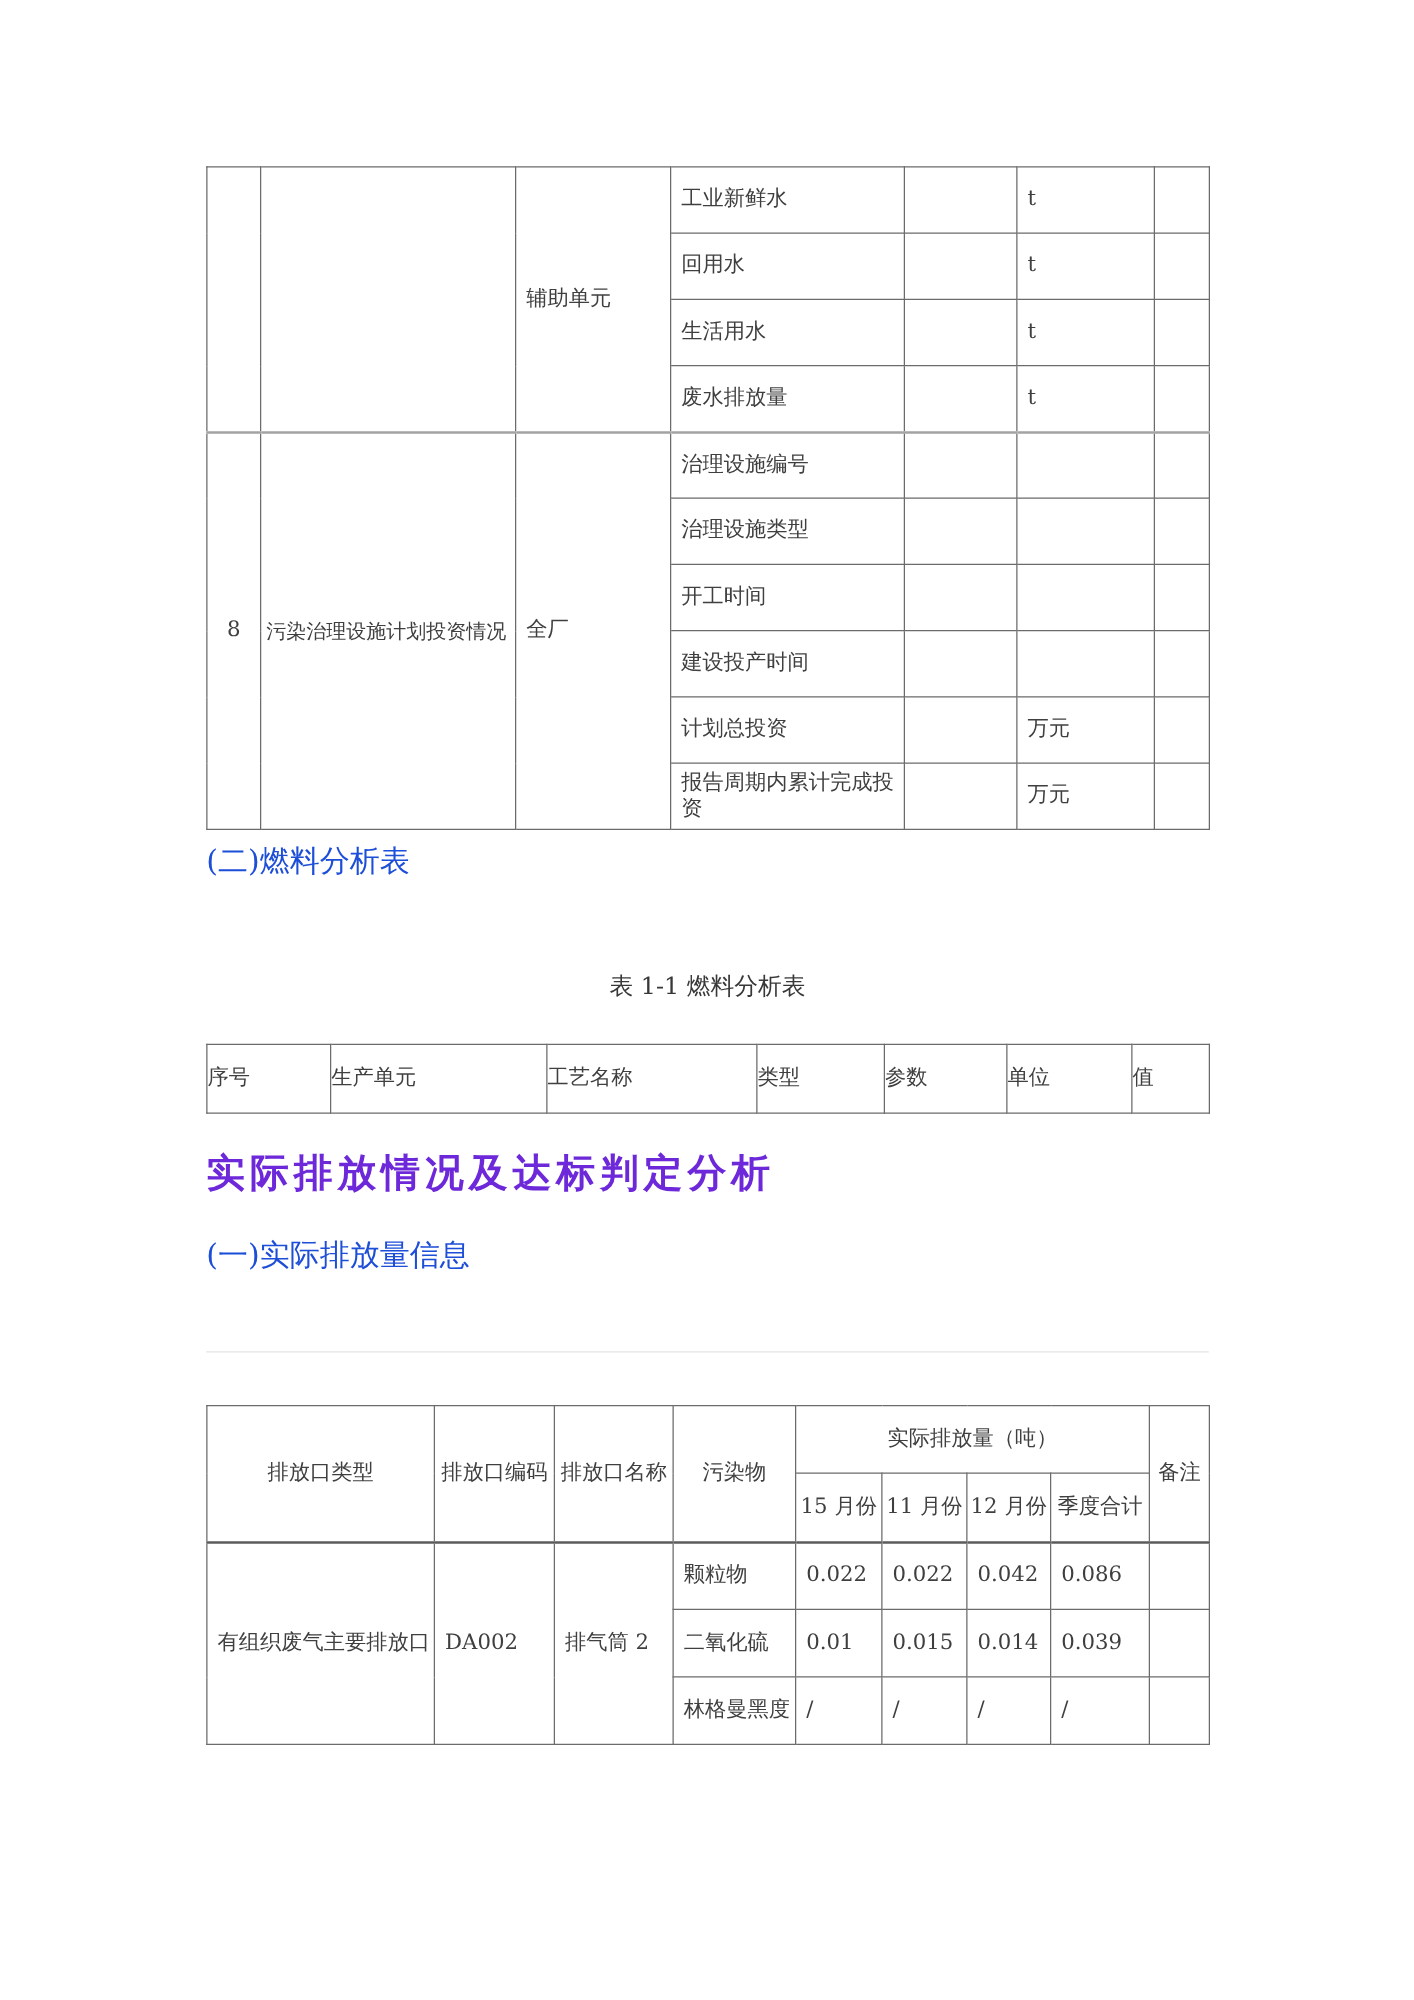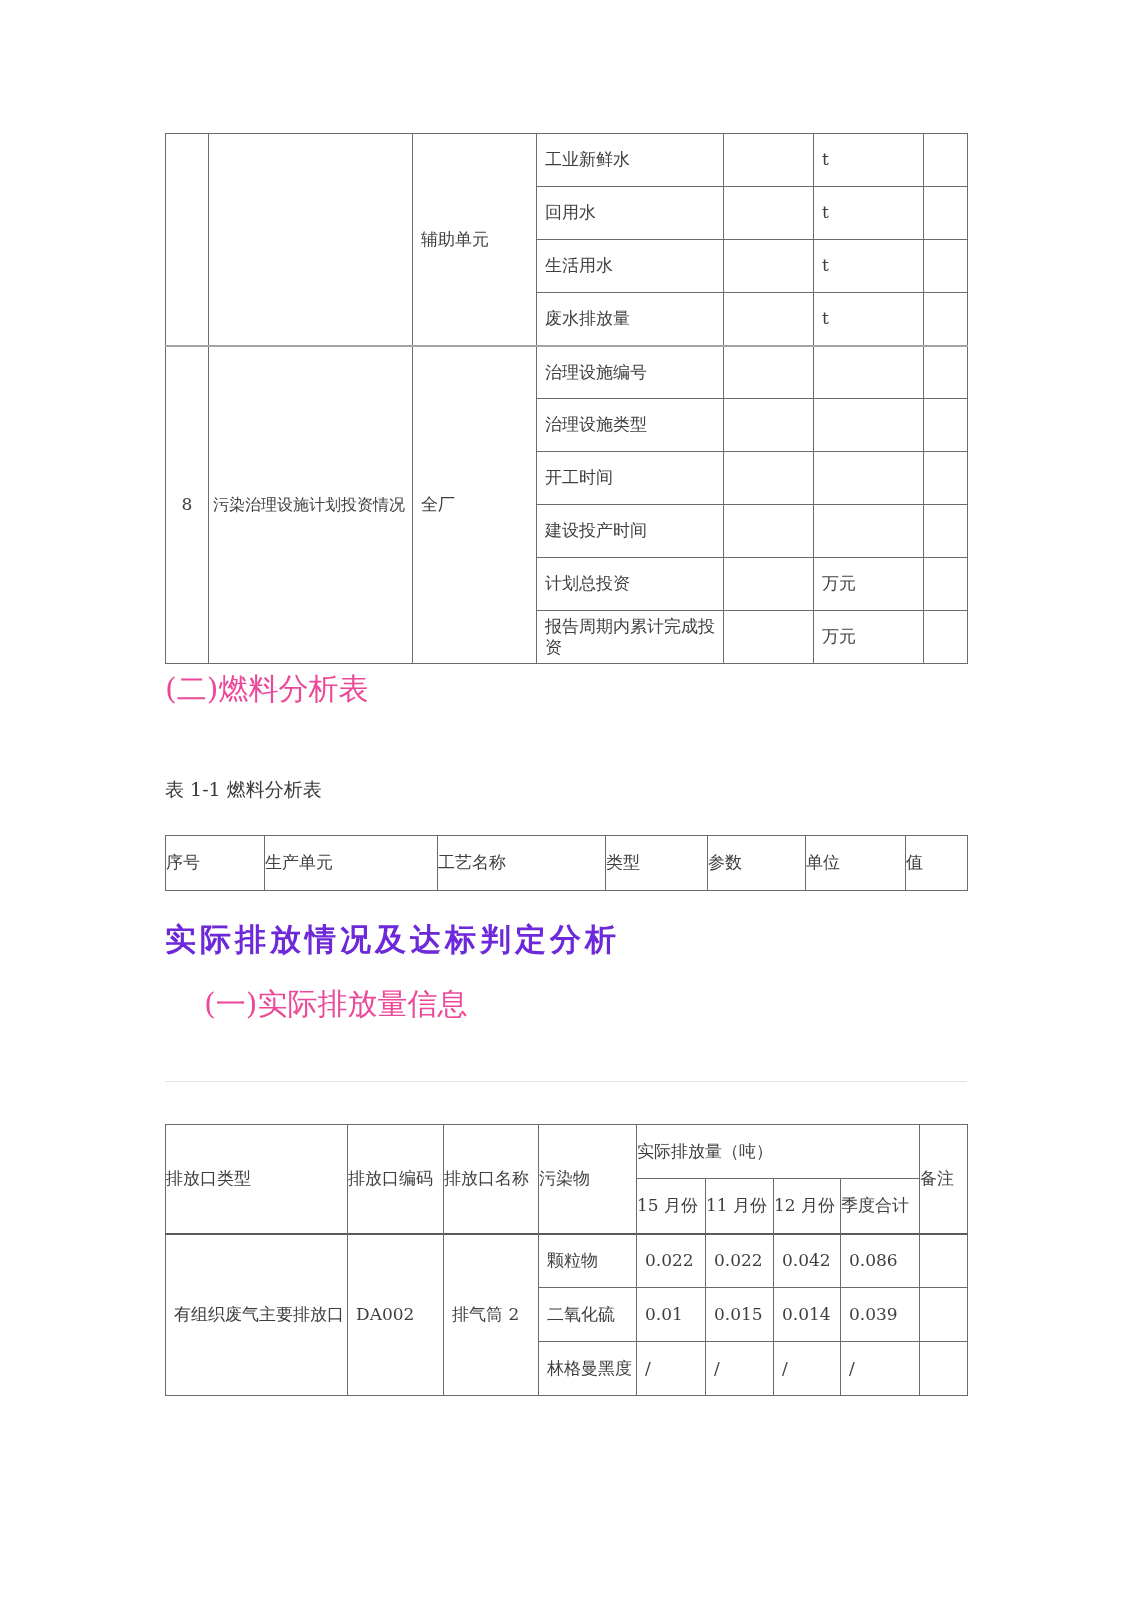--- a/index.html
+++ b/index.html
@@ -16,43 +16,43 @@
     vertical-align:middle; text-align:left; padding:0 2px 0 8px; overflow:hidden;
     line-height:1.25;
   }
   .c-center { text-align:center !important; padding:0 !important; }
   .tight { padding-left:4px !important; font-size:16px !important; }
 
   .top-table tr { height:53px; }
   .top-table tr.sep td { border-top:2px solid #a3a3a3; }
 
   .sec-heading {
-    font-size:30px; line-height:30px; margin-top:10px; color:#ec4899;
+    font-size:24px; line-height:30px; margin-top:10px; color:#1d4ed8;
   }
   .tbl-title {
-    font-size:19px; line-height:26px; margin-top:72px; color:#383838;
+    font-size:19px; line-height:26px; text-align:center; margin-top:72px; color:#383838;
   }
   .fuel-table { margin-top:33px; }
   .fuel-table tr { height:55px; }
   .fuel-table td { text-align:center; padding:0 !important; }
 
   .main-heading {
     font-size:31px; font-weight:bold; letter-spacing:4px; line-height:44px;
     margin:26px 0 0 0; color:#6d28d9;
   }
-  .sec-heading.second { margin-top:28px;margin-left:39px; }
+  .sec-heading.second { margin-top:28px; }
 
   .divider { margin-top:62px; border-top:1px solid #e3e3e3; height:0; width:802px; }
   .tbl-title.second { margin-top:6px; }
 
   .emission-table { margin-top:42px; }
   .emission-table tr.hdr1 { height:54px; }
   .emission-table tr.hdr2 { height:55px; }
   .emission-table tr.data { height:54px; }
-  .emission-table .hd { text-align:left; padding:0 !important; }
+  .emission-table .hd { text-align:center; padding:0 !important; }
   .emission-table tr.data-first td { border-top:2px solid #5c5c5c; }
 </style>
 </head>
 <body>
 
 <div class="page">
 
   <table class="tbl top-table">
     <colgroup>
       <col style="width:43px">

